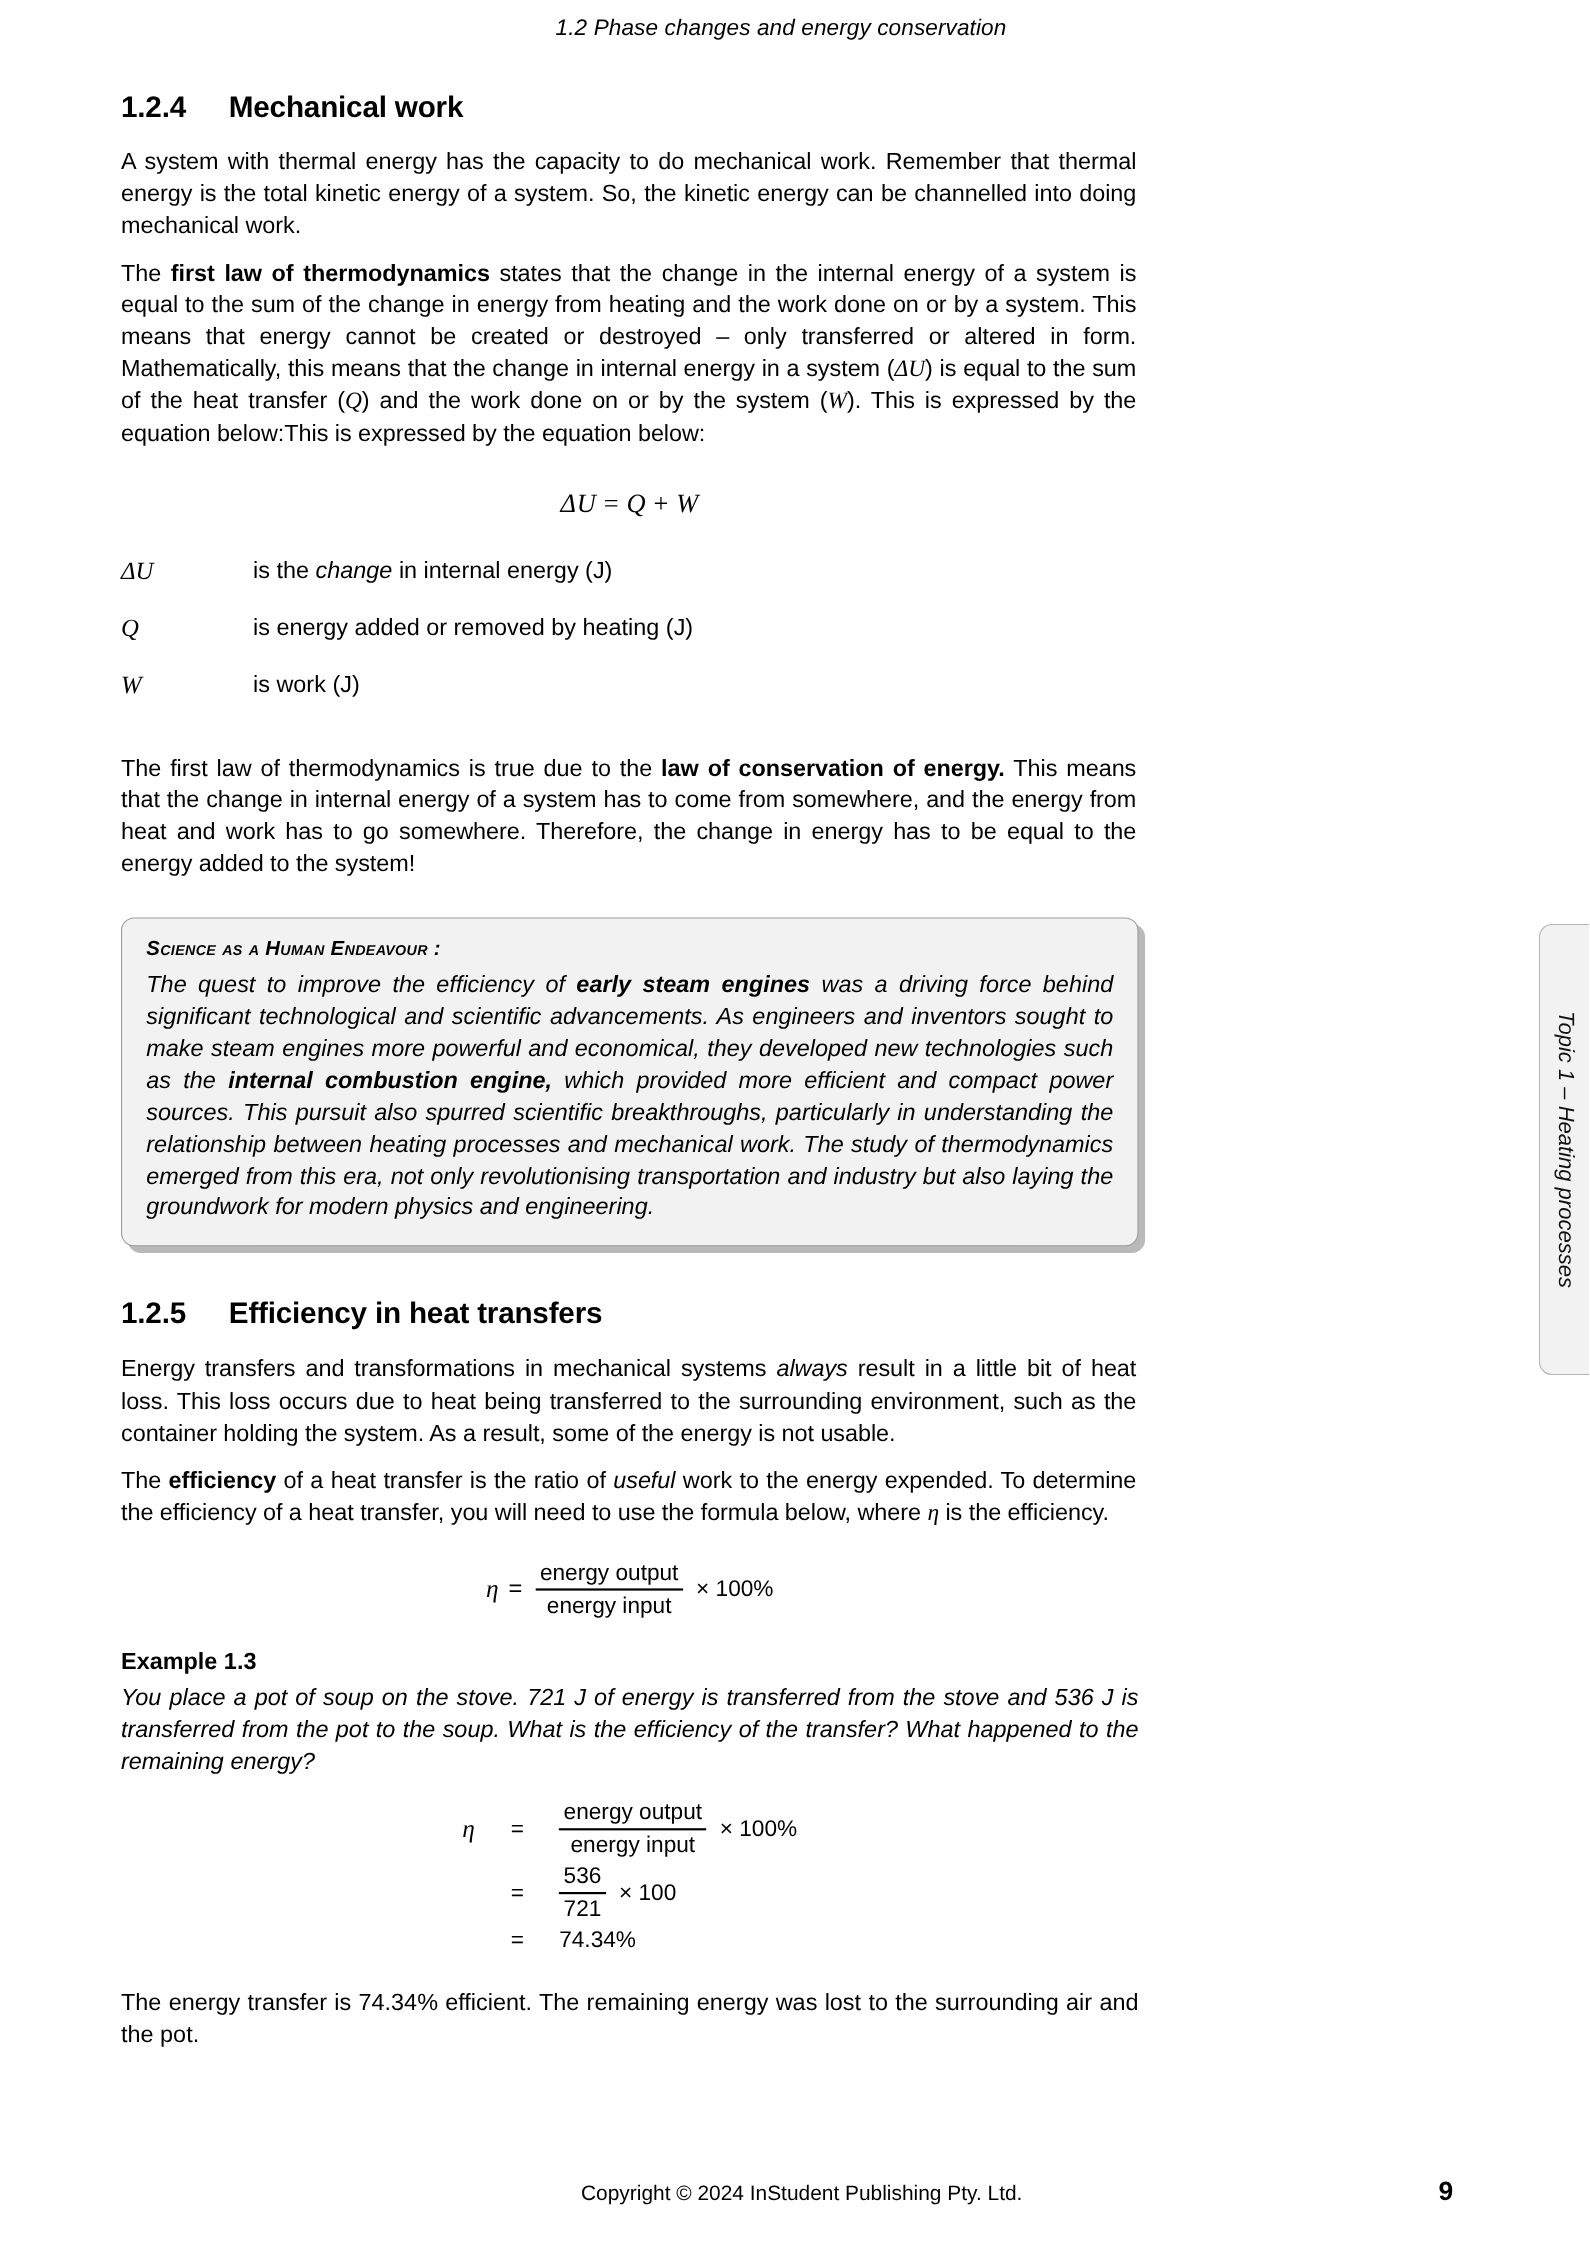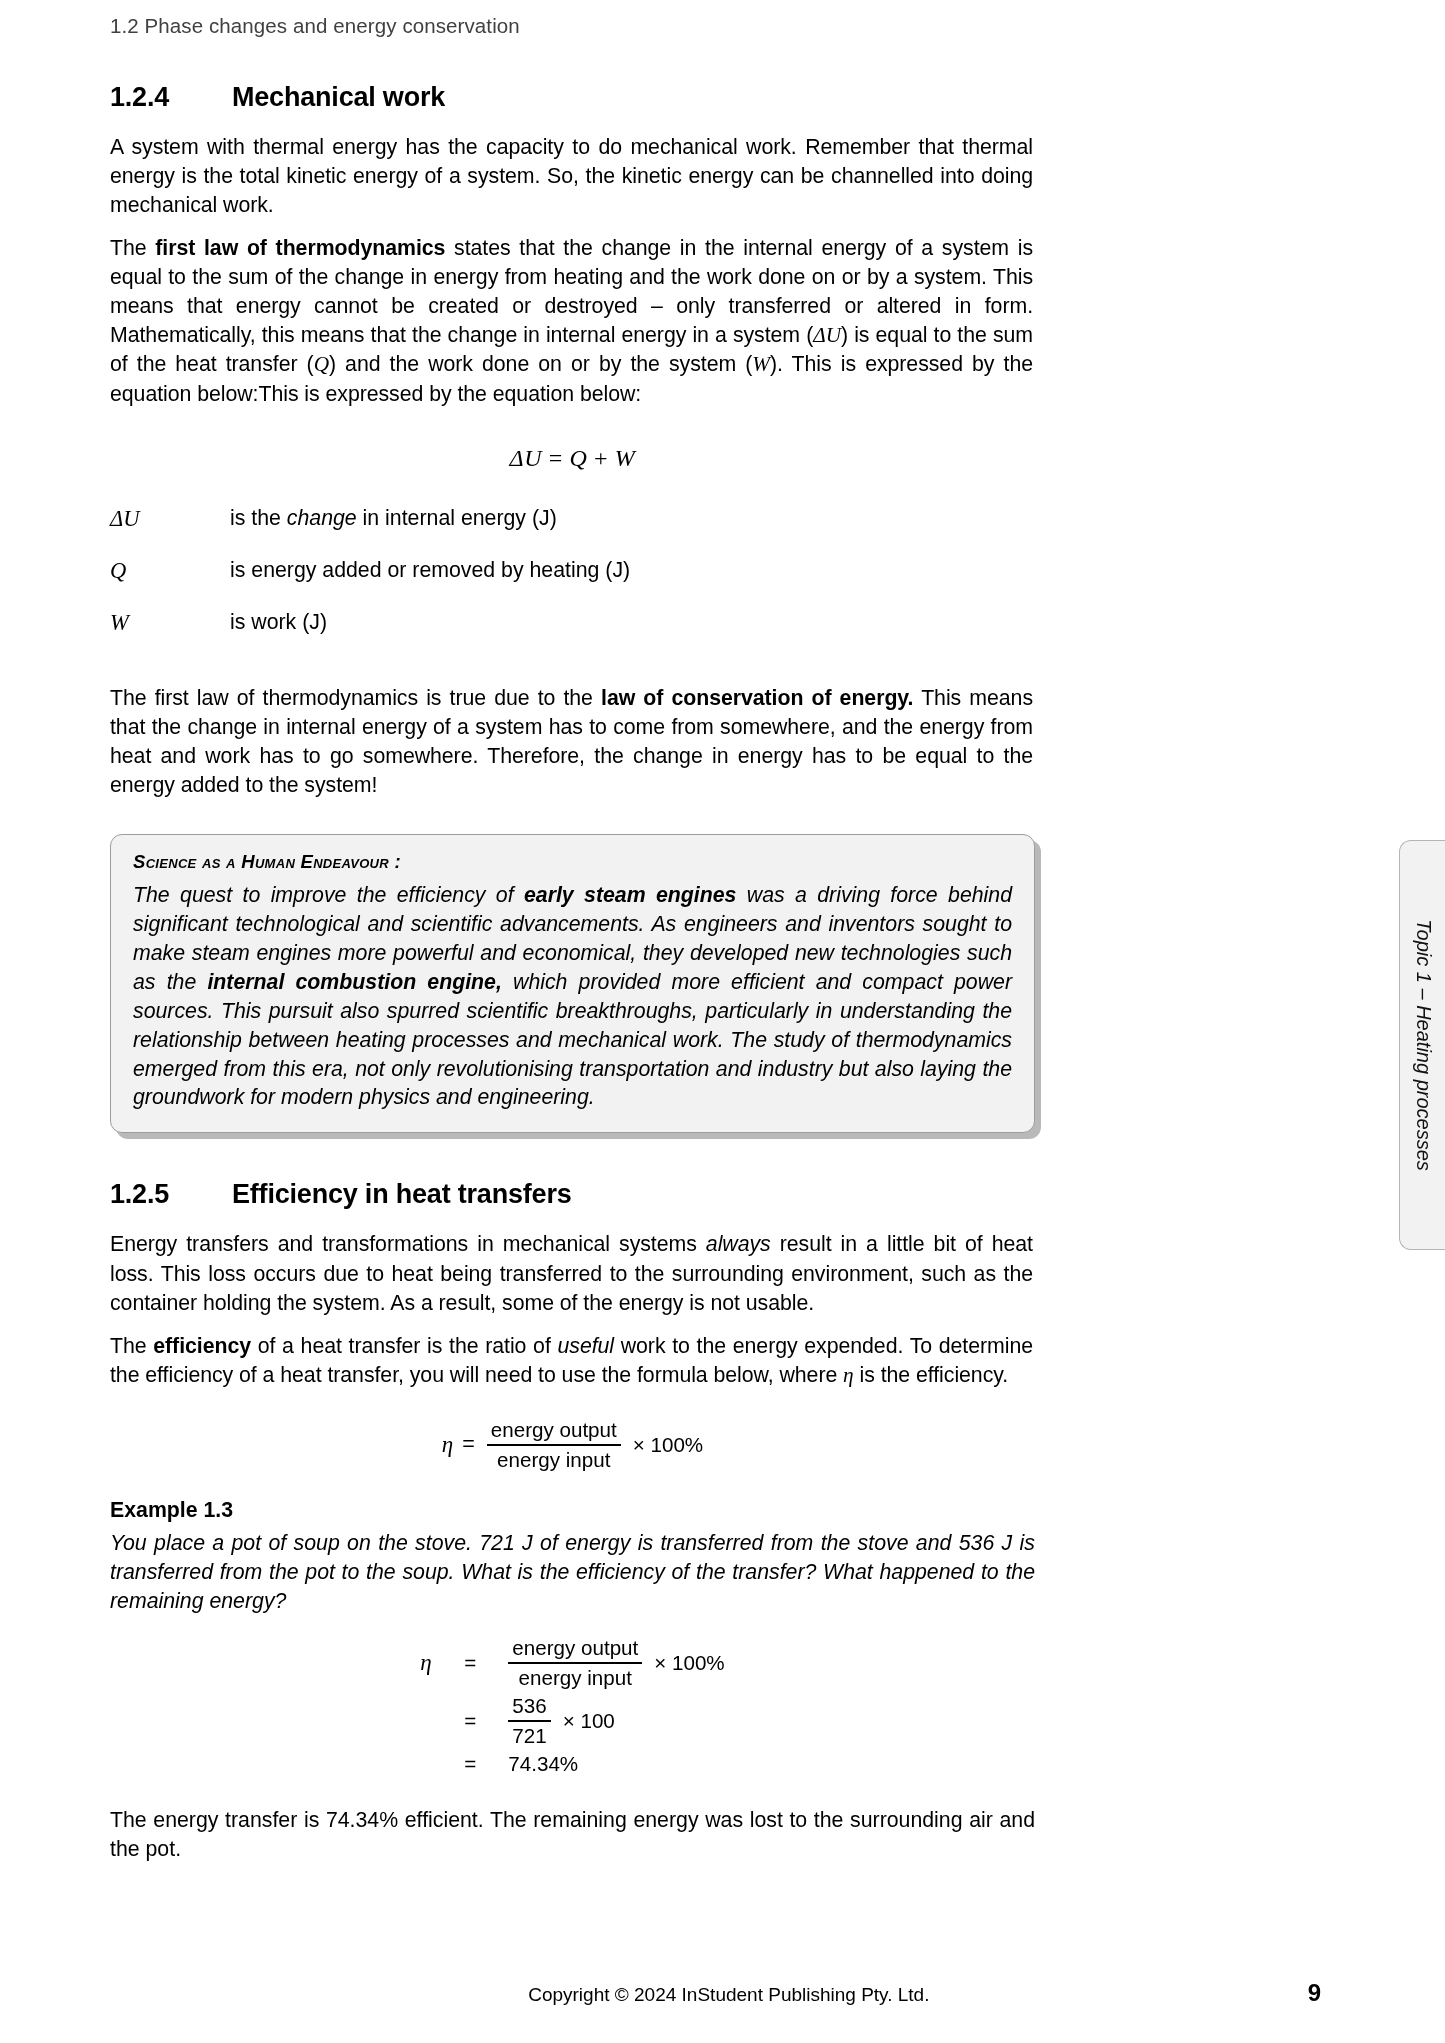--- a/index.html
+++ b/index.html
@@ -20,41 +20,41 @@
     overflow: hidden;
     box-sizing: border-box;
   }
 
   
   .running-head {
     position: absolute;
     top: 14px;
     left: 110px;
     right: 135px;
-    text-align: left;
+    text-align: center;
+    font-style: italic;
     font-size: 20.5px;
     letter-spacing: 0.1px;
-    color: #404040;
+    color: #000000;
   }
 
   
   .content {
     position: absolute;
     top: 82px;
     left: 110px;
     width: 925px;
   }
 
   h2.section-heading {
     font-size: 27px;
     font-weight: bold;
     margin: 0 0 20px 0;
     letter-spacing: -0.2px;
     display: flex;
-    gap: 24px;
   }
   h2.section-heading .num {
     width: 98px;
     flex: 0 0 98px;
   }
 
   h2.section-heading.second {
     margin-top: 46px;
   }
 

